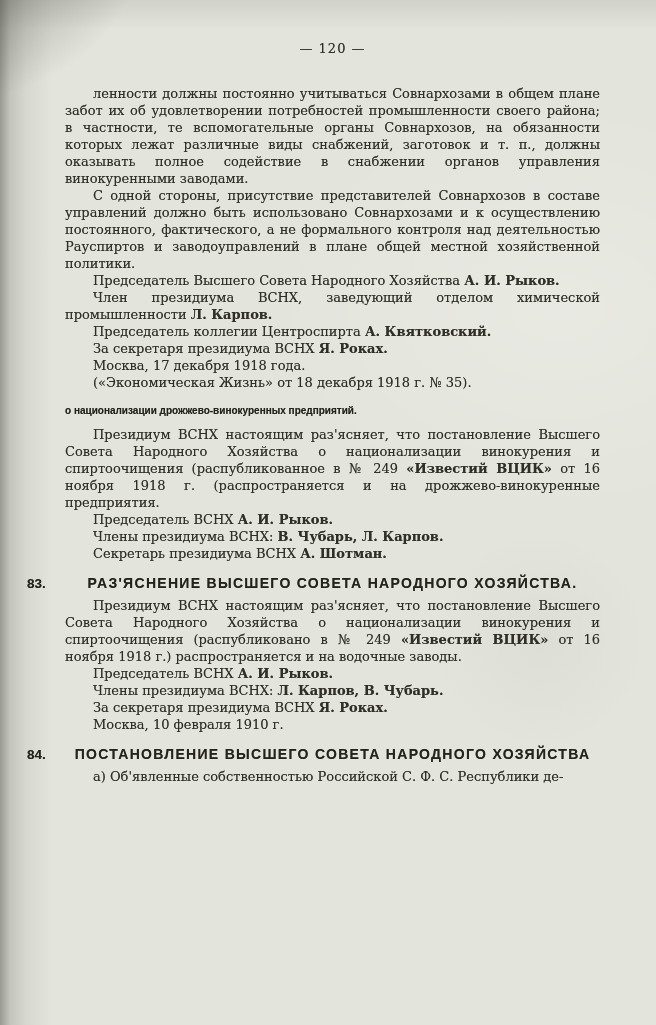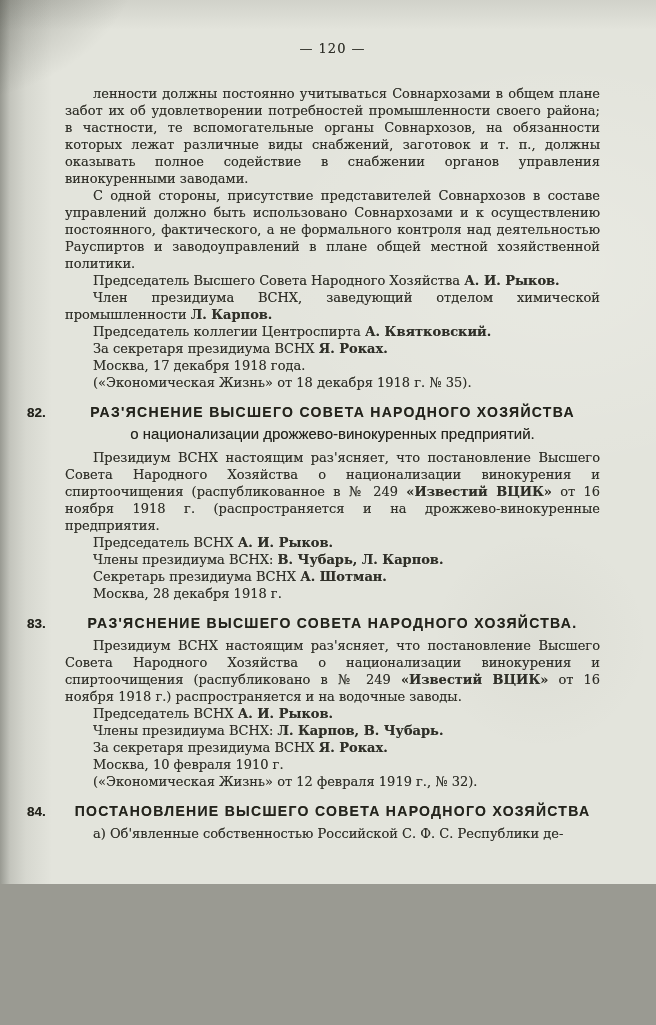--- a/index.html
+++ b/index.html
@@ -1,18 +1,18 @@
 <!DOCTYPE html>
 <html><head>
 <meta charset="utf-8">
 <style>
   html,body{margin:0;padding:0;background:#9a9a92;}
   .page{
     position:relative;
-    width:656px;height:884px;
+    width:656px;height:1025px;
     box-sizing:border-box;
     padding:40px 56px 0 65px;
     overflow:hidden;
     background:
       radial-gradient(ellipse 300px 240px at -60px -60px, rgba(42,44,36,0.50), rgba(42,44,36,0) 68%),
       linear-gradient(90deg, rgba(50,52,44,0.42) 0px, rgba(50,52,44,0.18) 10px, rgba(50,52,44,0.07) 26px, rgba(50,52,44,0) 52px),
       linear-gradient(180deg, rgba(50,52,44,0.10) 0px, rgba(50,52,44,0) 30px),
       radial-gradient(ellipse 420px 300px at 85% 30%, rgba(255,255,250,0.20), rgba(255,255,250,0) 70%),
       radial-gradient(circle 120px at 540px 640px, rgba(110,108,90,0.05), rgba(110,108,90,0) 90%),
       #e3e4dc;
@@ -47,24 +47,24 @@
     font-family:"Liberation Sans", sans-serif;
     font-weight:700;
     font-size:14px;
     letter-spacing:1.3px;
     text-align:center;
     color:#23231c;
     line-height:18px;
   }
   .sec-sub{
     font-family:"Liberation Sans", sans-serif;
-    font-weight:400;
-    font-size:15px;
+    font-weight:700;
+    font-size:10px;
     line-height:15.5px;
-    text-align:center;
+    text-align:left;
     color:#23231c;
     margin:2px auto 7px auto;
     max-width:548px;
   }
 </style>
 </head>
 <body>
 
 <div class="page">
 
@@ -75,43 +75,37 @@
     <p class="para">С одной стороны, присутствие представителей Совнархозов в составе управлений должно быть использовано Совнархозами и к осуществлению постоянного, фактического, а не формального контроля над деятельностью Рауспиртов и заводоуправлений в плане общей местной хозяйственной политики.</p>
     <p class="sig"><span>Председатель Высшего Совета Народного Хозяйства </span><b class="nm">А. И. Рыков.</b></p>
     <p class="sig"><span>Член президиума ВСНХ, заведующий отделом химической промышленности </span><b class="nm">Л. Карпов.</b></p>
     <p class="sig"><span>Председатель коллегии Центроспирта </span><b class="nm">А. Квятковский.</b></p>
     <p class="sig"><span>За секретаря президиума ВСНХ </span><b class="nm">Я. Роках.</b></p>
     <p class="sig"><span>Москва, 17 декабря 1918 года.</span></p>
     <p class="sig"><span>(«Экономическая Жизнь» от 18 декабря 1918 г. № 35).</span></p>
   </div>
 
   <div class="sec">
-    <div class="sec-head">
-      <span class="sec-num">82.</span>
-      <h2 class="sec-title">РАЗ'ЯСНЕНИЕ ВЫСШЕГО СОВЕТА НАРОДНОГО ХОЗЯЙСТВА</h2>
-    </div>
     <div class="sec-sub">о национализации дрожжево-винокуренных предприятий.</div>
     <p class="para"><span>Президиум ВСНХ настоящим раз'ясняет, что постановление Высшего Совета Народного Хозяйства о национализации винокурения и спиртоочищения (распубликованное в № 249 </span><b class="bold">«Известий ВЦИК»</b><span> от 16 ноября 1918 г. (распространяется и на дрожжево-винокуренные предприятия.</span></p>
     <p class="sig"><span>Председатель ВСНХ </span><b class="nm">А. И. Рыков.</b></p>
     <p class="sig"><span>Члены президиума ВСНХ: </span><b class="nm">В. Чубарь, Л. Карпов.</b></p>
     <p class="sig"><span>Секретарь президиума ВСНХ </span><b class="nm">А. Шотман.</b></p>
-    <p class="sig"><span>Москва, 28 декабря 1918 г.</span></p>
   </div>
 
   <div class="sec">
     <div class="sec-head">
       <span class="sec-num">83.</span>
       <h2 class="sec-title">РАЗ'ЯСНЕНИЕ ВЫСШЕГО СОВЕТА НАРОДНОГО ХОЗЯЙСТВА.</h2>
     </div>
     <p class="para"><span>Президиум ВСНХ настоящим раз'ясняет, что постановление Высшего Совета Народного Хозяйства о национализации винокурения и спиртоочищения (распубликовано в № 249 </span><b class="bold">«Известий ВЦИК»</b><span> от 16 ноября 1918 г.) распространяется и на водочные заводы.</span></p>
     <p class="sig"><span>Председатель ВСНХ </span><b class="nm">А. И. Рыков.</b></p>
     <p class="sig"><span>Члены президиума ВСНХ: </span><b class="nm">Л. Карпов, В. Чубарь.</b></p>
     <p class="sig"><span>За секретаря президиума ВСНХ </span><b class="nm">Я. Роках.</b></p>
     <p class="sig"><span>Москва, 10 февраля 1910 г.</span></p>
-    <p class="sig"><span>(«Экономическая Жизнь» от 12 февраля 1919 г., № 32).</span></p>
   </div>
 
   <div class="sec">
     <div class="sec-head">
       <span class="sec-num">84.</span>
       <h2 class="sec-title">ПОСТАНОВЛЕНИЕ ВЫСШЕГО СОВЕТА НАРОДНОГО ХОЗЯЙСТВА</h2>
     </div>
     <p class="para">а) Об'явленные собственностью Российской С. Ф. С. Республики де-</p>
   </div>
 

